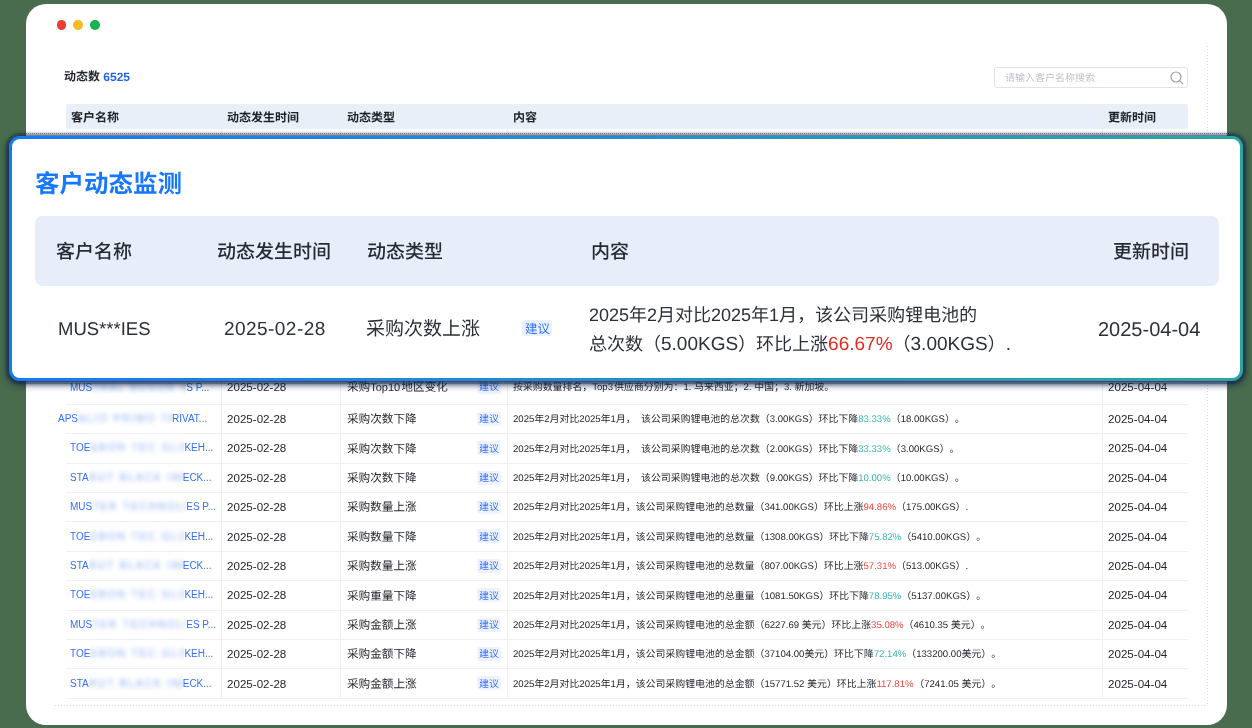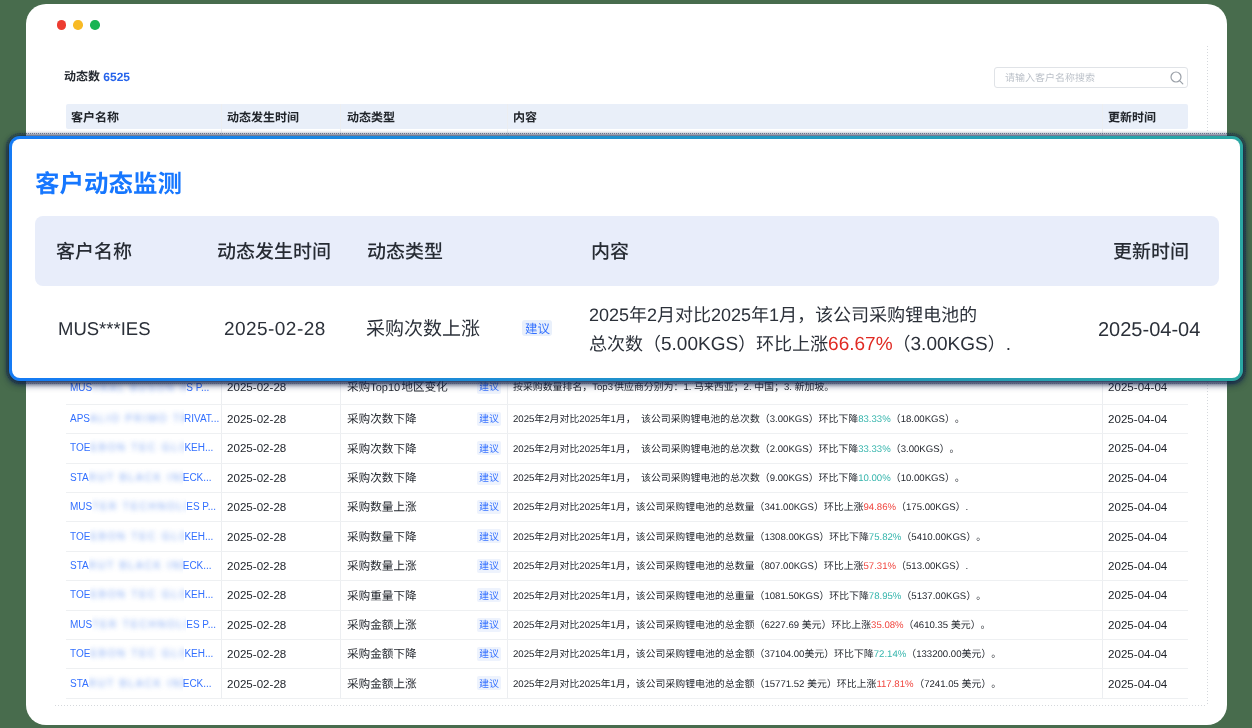--- a/index.html
+++ b/index.html
@@ -275,21 +275,21 @@
     </g>
     <text x="270.93" y="11.2" font-size="9.6" fill="#23272e">3.</text>
     <g transform="translate(281.6 11.2) scale(0.0099 -0.0099)" fill="#23272e">
       <use href="#R新" x="0"></use>
       <use href="#R加" x="1000"></use>
       <use href="#R坡" x="2000"></use>
       <use href="#R。" x="3000"></use>
     </g>
   </svg>
 <div class="dt" style="left:1108px;top:371.9px">2025-04-04</div>
-<div class="name" style="left:70px;top:404.0px">APS<span class="mid"><span class="midb">ALIO PRIMO TRADIN</span></span>RIVAT...</div>
+<div class="name" style="left:58px;top:404.0px">APS<span class="mid"><span class="midb">ALIO PRIMO TRADIN</span></span>RIVAT...</div>
 <div class="dt" style="left:227px;top:404.0px">2025-02-28</div>
 <svg class="ln" style="left:347px;top:410.2px" width="73" height="17">
     <g transform="translate(0.0 12.8) scale(0.0116 -0.0116)" fill="#23272e">
       <use href="#R采" x="0"></use>
       <use href="#R购" x="1000"></use>
       <use href="#R次" x="2000"></use>
       <use href="#R数" x="3000"></use>
       <use href="#R下" x="4000"></use>
       <use href="#R降" x="5000"></use>
     </g>

